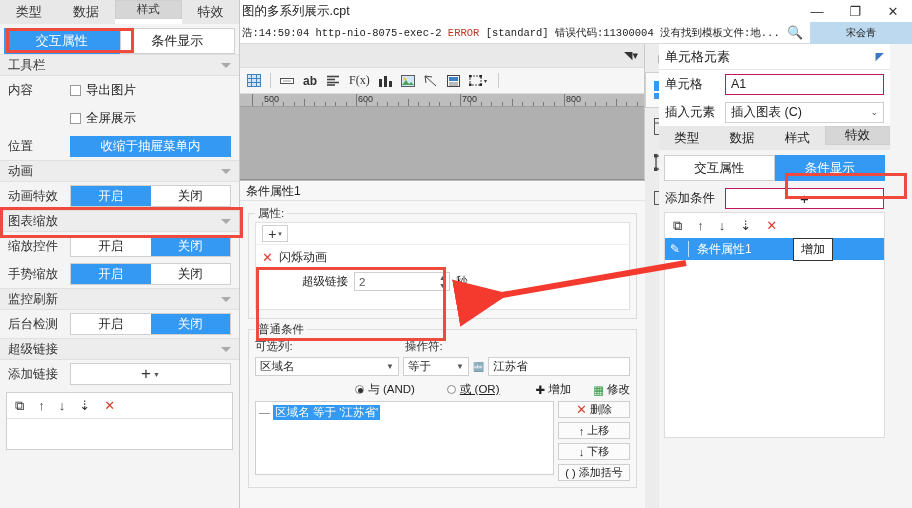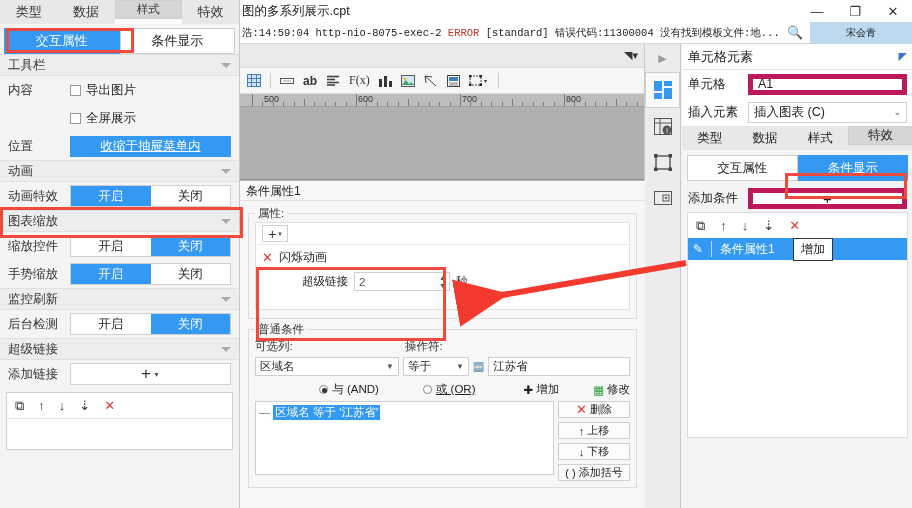--- a/index.html
+++ b/index.html
@@ -27,21 +27,21 @@
   .sect-head { height:22px; background:#ededed; border-top:1px solid #e0e0e0;
      border-bottom:1px solid #e0e0e0; display:flex; align-items:center;
      padding:0 8px; font-size:12.5px; color:#333; justify-content:space-between; }
   .caret { width:0;height:0;border-left:5px solid transparent;border-right:5px solid transparent;
      border-top:5px solid #aaa; }
   .row { display:flex; align-items:center; min-height:28px; padding:2px 8px; }
   .row .lbl { width:62px; font-size:12.5px; color:#333; flex:0 0 62px;}
   .cb { display:flex; align-items:center; gap:5px; font-size:12.5px; }
   .cbox { width:11px;height:11px;border:1px solid #999;background:#fff;display:inline-block;}
   .blue-bar { flex:1; height:21px; background:#3399f3; color:#fff; display:flex;
-    align-items:center; justify-content:center; font-size:12.5px;text-decoration:underline; }
+    align-items:center; justify-content:center; font-size:12.5px; }
   .seg { flex:1; display:flex; height:22px; border:1px solid #cfcfcf; background:#fff;}
   .seg > div { flex:1; display:flex; align-items:center; justify-content:center; font-size:12.5px;}
   .seg .on { background:#3399f3; color:#fff; }
   .plusbox { flex:1; height:22px; border:1px solid #cfcfcf; background:#fff;
     display:flex; align-items:center; justify-content:center; font-size:17px; color:#333;}
   .plusbox .mini { font-size:7px; margin-left:2px; color:#555;}
   .listbox { margin:4px 6px; border:1px solid #cfcfcf; background:#fff; height:58px;}
   .listtools { display:flex; align-items:center; gap:14px; height:26px;
      padding:0 8px; border-bottom:1px solid #e3e3e3; }
   .ico { font-size:13px; color:#333; line-height:1; }
@@ -99,21 +99,21 @@
      display:flex; align-items:center; padding-left:4px; font-size:11.5px; color:#555;
      position:relative;}
   .spin .arrows { position:absolute; right:3px; top:1px; font-size:7px; line-height:8px; color:#555;}
   .cond-labels { display:flex; font-size:11.5px; color:#333; padding-top:2px;}
   .cond-row { display:flex; align-items:center; gap:4px; padding-top:3px;}
   .sel { height:19px; border:1px solid #cfcfcf; background:#fff; display:flex;
      align-items:center; padding:0 4px; font-size:11.5px; position:relative;}
   .sel .dn { position:absolute; right:4px; font-size:8px; color:#555;}
   .txtin { flex:1; height:19px; border:1px solid #cfcfcf; background:#fff;
      display:flex; align-items:center; padding:0 4px; font-size:11.5px;}
-  .radios { display:flex; align-items:center; justify-content:flex-end; gap:24px;
+  .radios { display:flex; align-items:center; justify-content:flex-end; gap:12px;
      padding-top:6px; font-size:11.5px;}
   .rd { width:9px;height:9px;border:1px solid #888;border-radius:50%;display:inline-block;
      position:relative; background:#fff;}
   .rd.on::after{content:"";position:absolute;left:2px;top:2px;width:5px;height:5px;
      border-radius:50%;background:#333;}
   .mini-btn { display:flex;align-items:center;gap:3px;font-size:11.5px;}
   .treewrap { display:flex; gap:4px; padding-top:4px; }
   .tree { flex:1; height:74px; border:1px solid #cfcfcf; background:#fff; padding:3px;}
   .tree .node { font-size:11.5px; background:#3399f3; color:#fff; display:inline-block;
      padding:0 2px;}
@@ -122,29 +122,29 @@
      display:flex; align-items:center; justify-content:center; gap:3px;}
 
   
   .iconstrip { position:absolute; left:645px; top:44px; width:36px; height:464px;
      background:#ececec; border-right:1px solid #c9c9c9;}
   .is-arrow { height:28px; display:flex; align-items:center; justify-content:center;}
   .is-item { height:36px; display:flex; align-items:center; justify-content:center;}
   .is-item.sel { background:#fafafa; }
 
   
-  .right { position:absolute; left:682px; top:44px; width:231px; height:464px;
+  .right { position:absolute; left:659px; top:44px; width:231px; height:464px;
      background:#f4f4f4; }
   .rp-head { height:26px; background:#fff; display:flex; align-items:center;
      padding:0 6px; font-size:13px; justify-content:space-between;
      border-bottom:1px solid #e4e4e4;}
   .rp-row { height:28px; display:flex; align-items:center; padding:0 6px; gap:8px;
      background:#fff;}
   .rp-row .lb { width:52px; font-size:12.5px; }
-  .rp-input { flex:1; height:21px; border:5px solid #be185d; background:#fff;
+  .rp-input { flex:1; height:21px; border:1px solid #be185d; background:#fff;
      display:flex; align-items:center; padding:0 5px; font-size:12.5px;}
   .rp-select { flex:1; height:21px; border:1px solid #cfcfcf; background:#fff;
      display:flex; align-items:center; padding:0 5px; font-size:12.5px; position:relative;}
   .rp-select .dn { position:absolute; right:5px; font-size:9px; color:#555;}
   .rp-tabs { display:flex; height:24px; background:#e8e8e8; }
   .rp-tab { flex:1; display:flex; align-items:center; justify-content:center; font-size:12.5px;}
   .rp-tab.sel { background:#d6d6d6; }
   .rp-subtabs { display:flex; height:26px; margin:5px 5px 0 5px;}
   .rp-subtab { flex:1; display:flex; align-items:center; justify-content:center;
      font-size:12.5px; border:1px solid #cfcfcf; background:#fff;}

